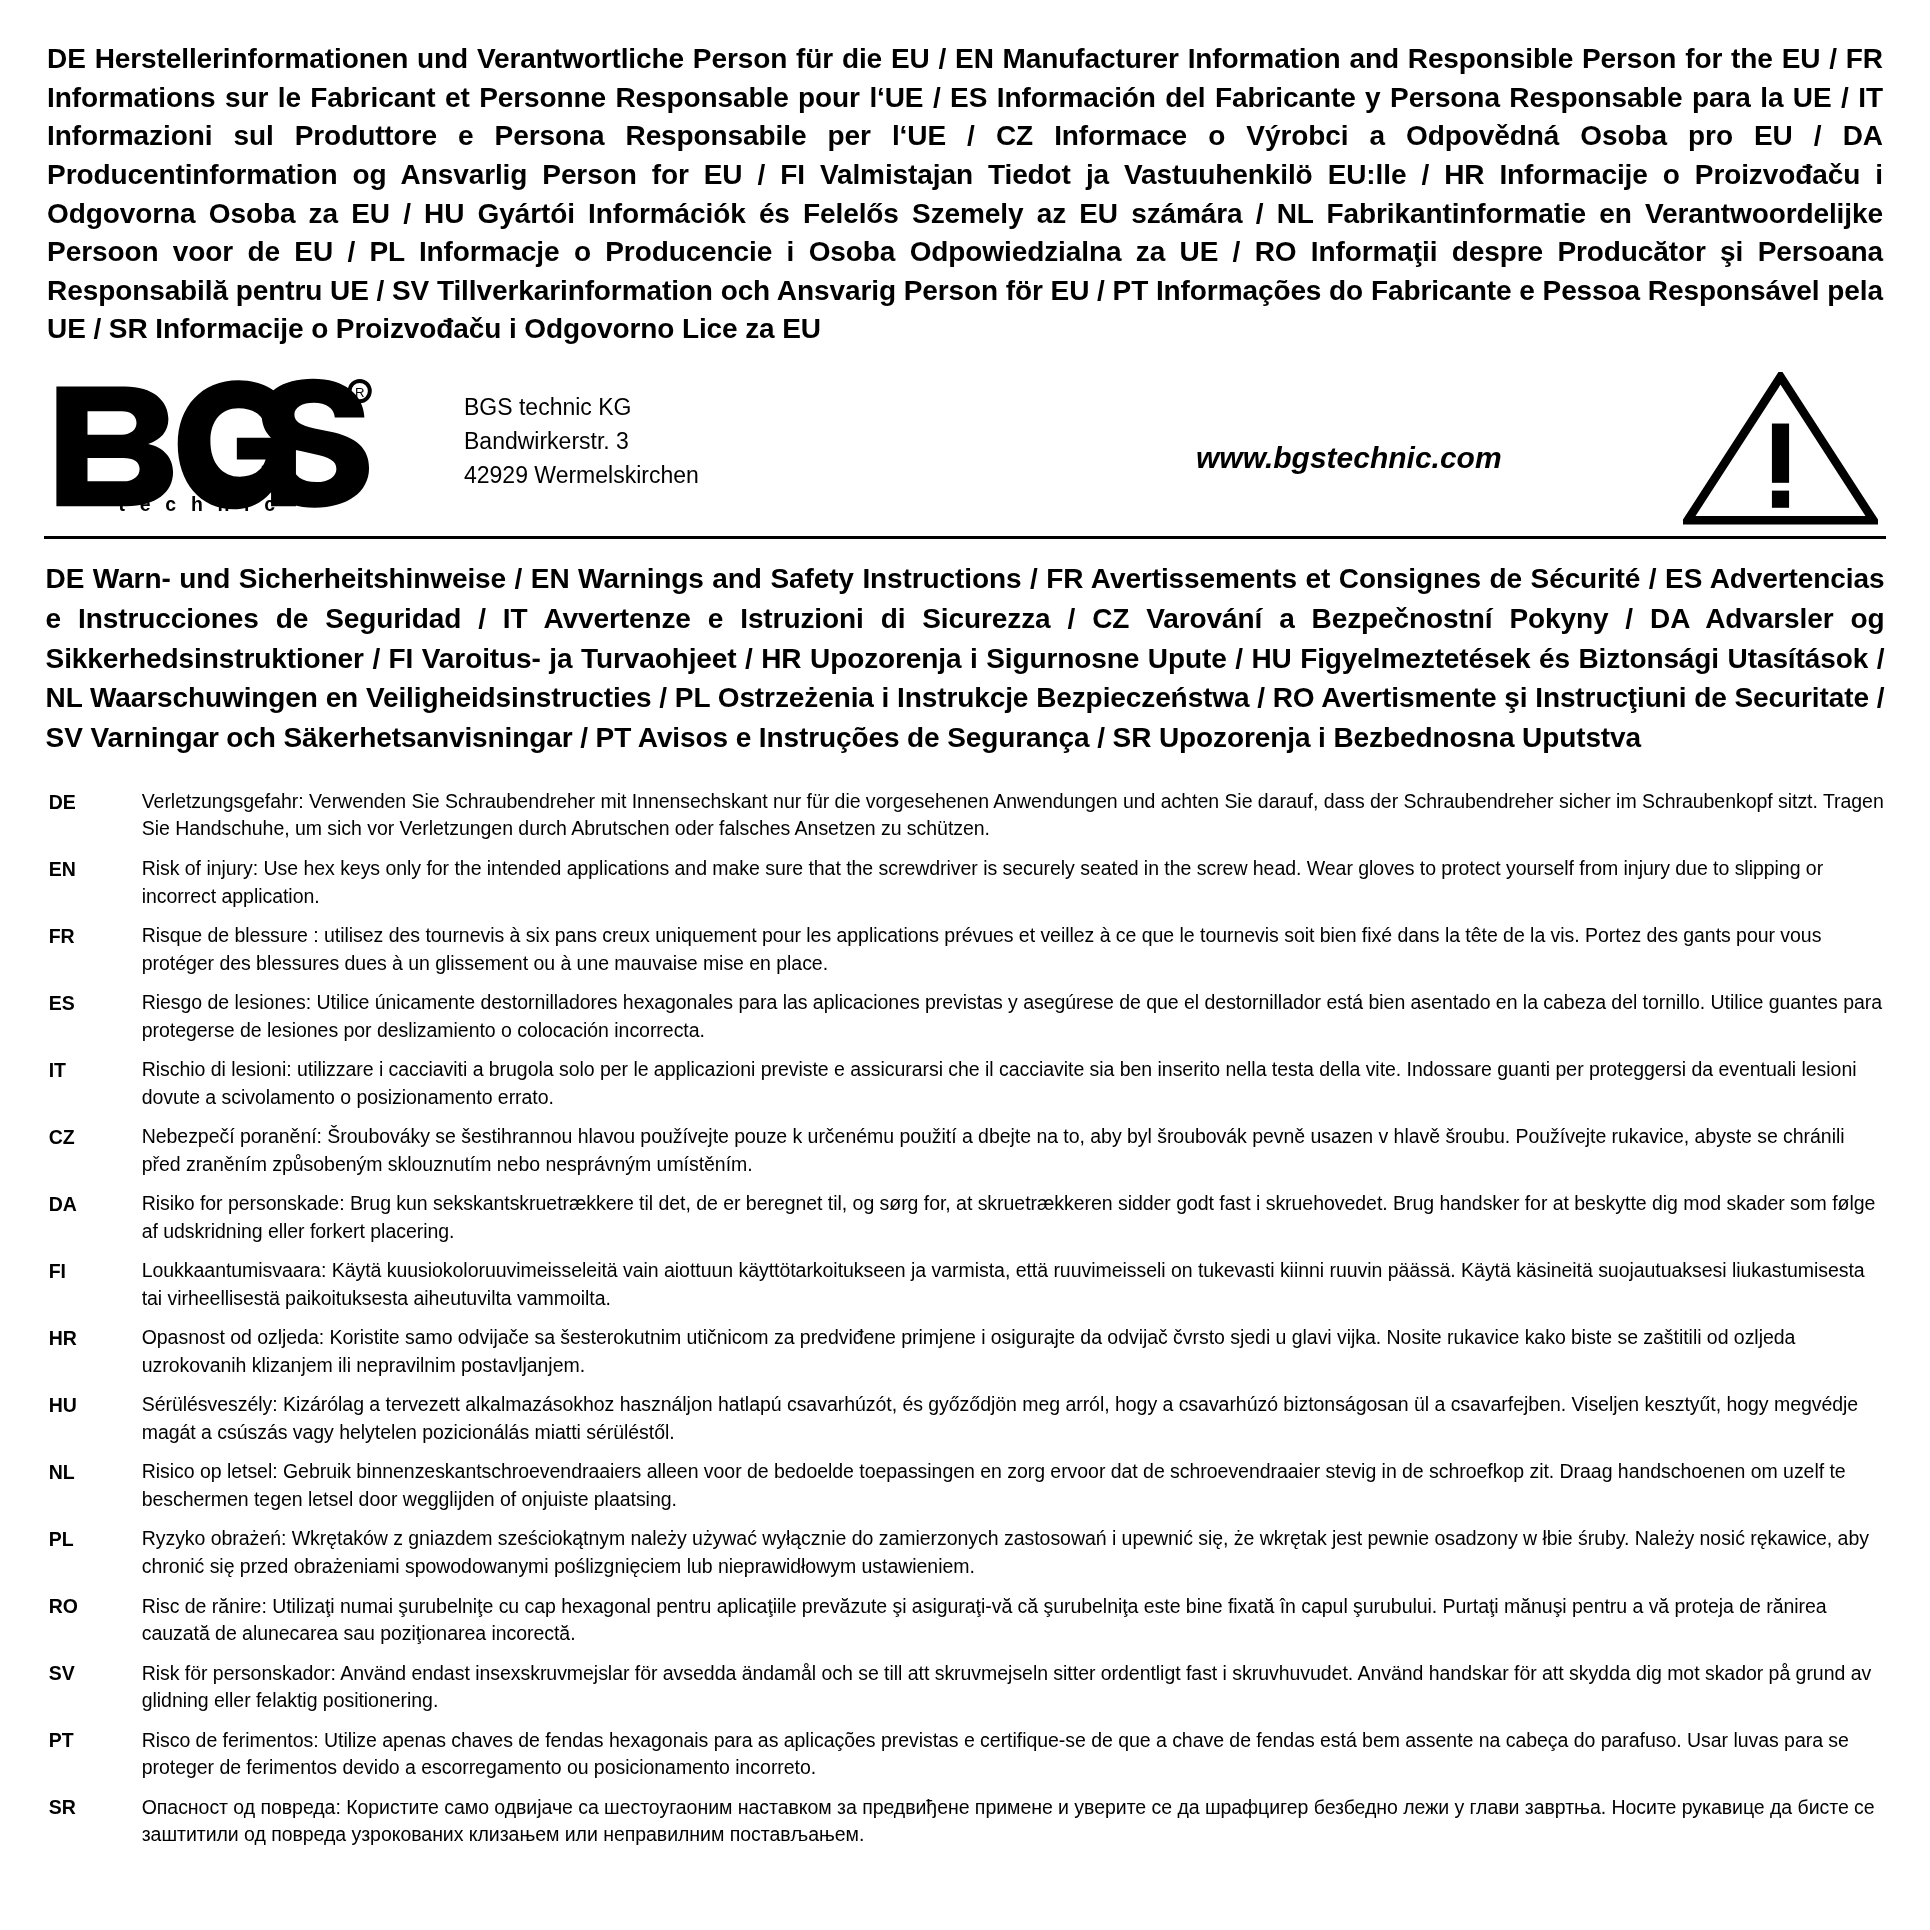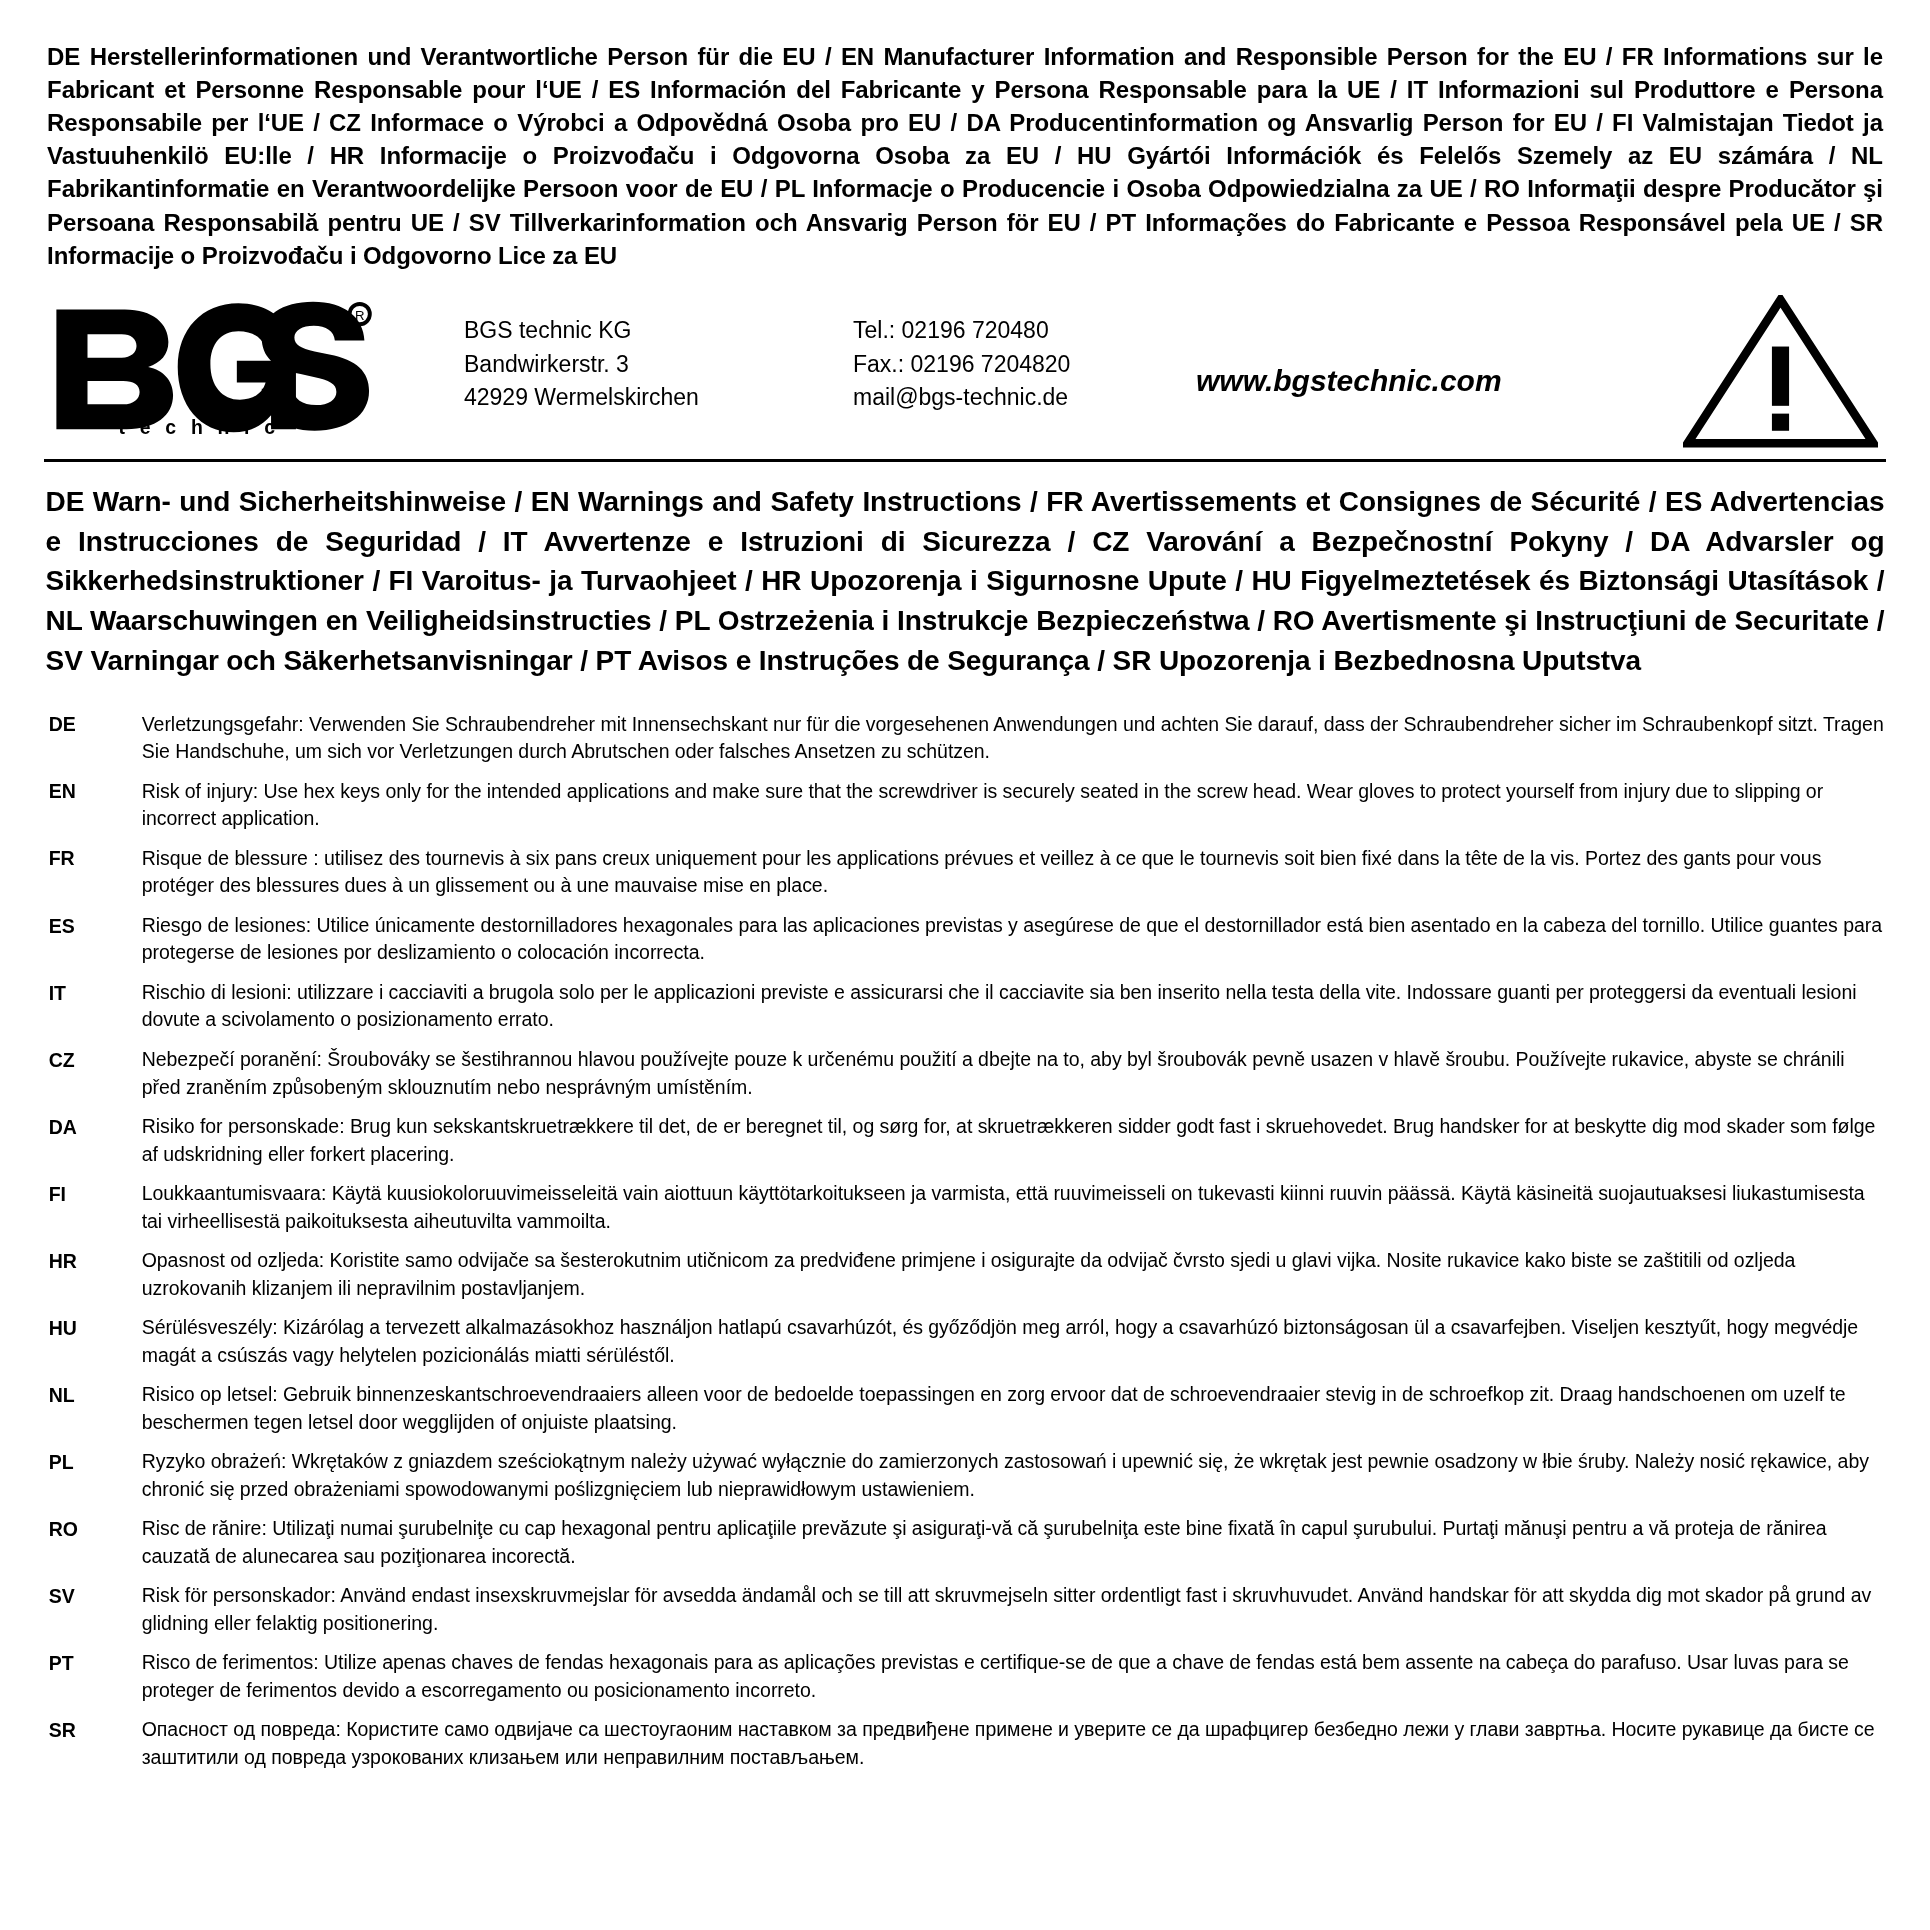--- a/index.html
+++ b/index.html
@@ -17,21 +17,21 @@
   .page {
     position: relative;
     width: 1930px;
     height: 1930px;
     box-sizing: border-box;
     padding: 40px 44px 0 44px;
   }
 
   
   .top-heading {
-    font-size: 24px;
+    font-size: 28px;
     font-weight: bold;
     line-height: 1.38;
     letter-spacing: -0.1px;
     text-align: justify;
     text-justify: inter-word;
     margin: 0 0 14px 0;
     padding: 0 3.1px 0 3.1px;
   }
 
   
@@ -143,25 +143,20 @@
         <text x="88" y="176" font-size="25" font-weight="bold" letter-spacing="6" font-family="Liberation Sans, sans-serif" fill="#000">t e c h n i c</text>
       </svg>
     </div>
 
     <div class="addr">
       <div>BGS technic KG</div>
       <div>Bandwirkerstr. 3</div>
       <div>42929 Wermelskirchen</div>
     </div>
 
-    <div class="tel">
-      <div>Tel.: 02196 720480</div>
-      <div>Fax.: 02196 7204820</div>
-      <div>mail@bgs-technic.de</div>
-    </div>
 
     <div class="web">www.bgstechnic.com</div>
 
     <div class="warn-tri">
       <svg viewBox="0 0 250 196" width="195" height="153" aria-hidden="true">
         <path d="M125 6 L244 190 L6 190 Z" fill="none" stroke="#000" stroke-width="11" stroke-linejoin="miter"></path>
         <rect x="114" y="66" width="22" height="76" fill="#000"></rect>
         <rect x="114" y="152" width="22" height="22" fill="#000"></rect>
       </svg>
     </div>

